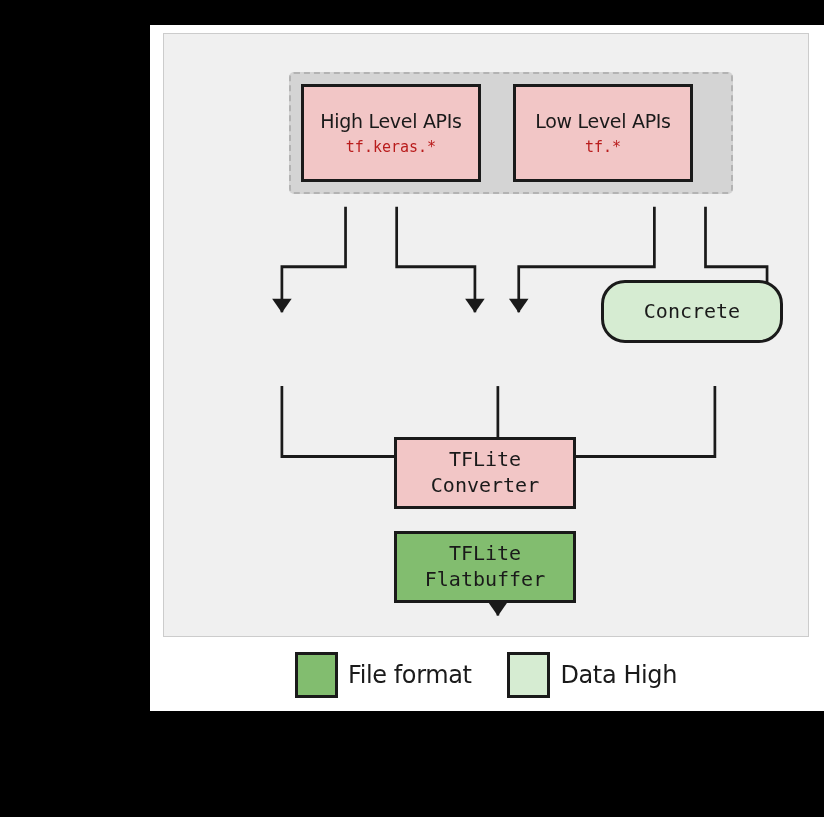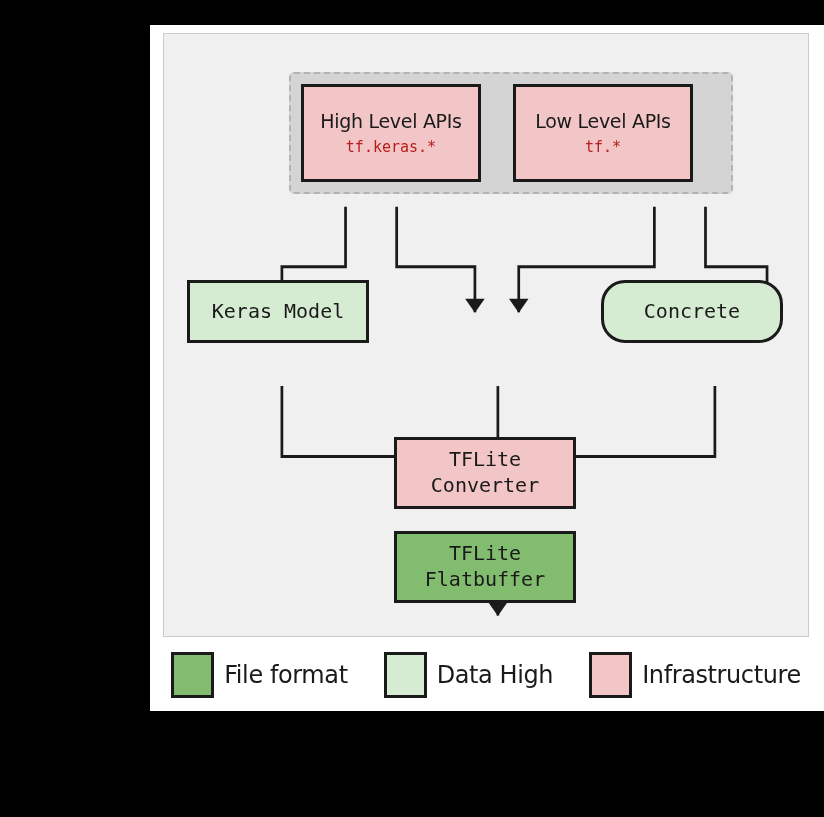--- a/index.html
+++ b/index.html
@@ -166,23 +166,20 @@
       <div class="node pink" style="left:137px; top:50px; width:180px; height:98px;">
         <div class="api-title">High Level APIs</div>
         <div class="api-sub">tf.keras.*</div>
       </div>
 
       <div class="node pink" style="left:349px; top:50px; width:180px; height:98px;">
         <div class="api-title">Low Level APIs</div>
         <div class="api-sub">tf.*</div>
       </div>
 
-      <div class="node lgreen" style="left:23px; top:246px; width:182px; height:63px;">
-        <div class="mono-label">Keras Model</div>
-      </div>
 
 
       <div class="node lgreen" style="left:437px; top:246px; width:182px; height:63px;border-radius:24px;">
         <div class="mono-label">Concrete</div>
       </div>
 
       <div class="node pink" style="left:230px; top:403px; width:182px; height:72px;">
         <div class="mono-label">TFLite</div>
         <div class="mono-label">Converter</div>
       </div>
@@ -196,20 +193,16 @@
 
     <div id="legend">
       <div class="legend-item">
         <div class="swatch green"></div>
         <div class="legend-label">File format</div>
       </div>
       <div class="legend-item">
         <div class="swatch lgreen"></div>
         <div class="legend-label">Data High</div>
       </div>
-      <div class="legend-item">
-        <div class="swatch pink"></div>
-        <div class="legend-label">Infrastructure</div>
-      </div>
     </div>
 
   </div>
 </div>
 
 </body></html>

